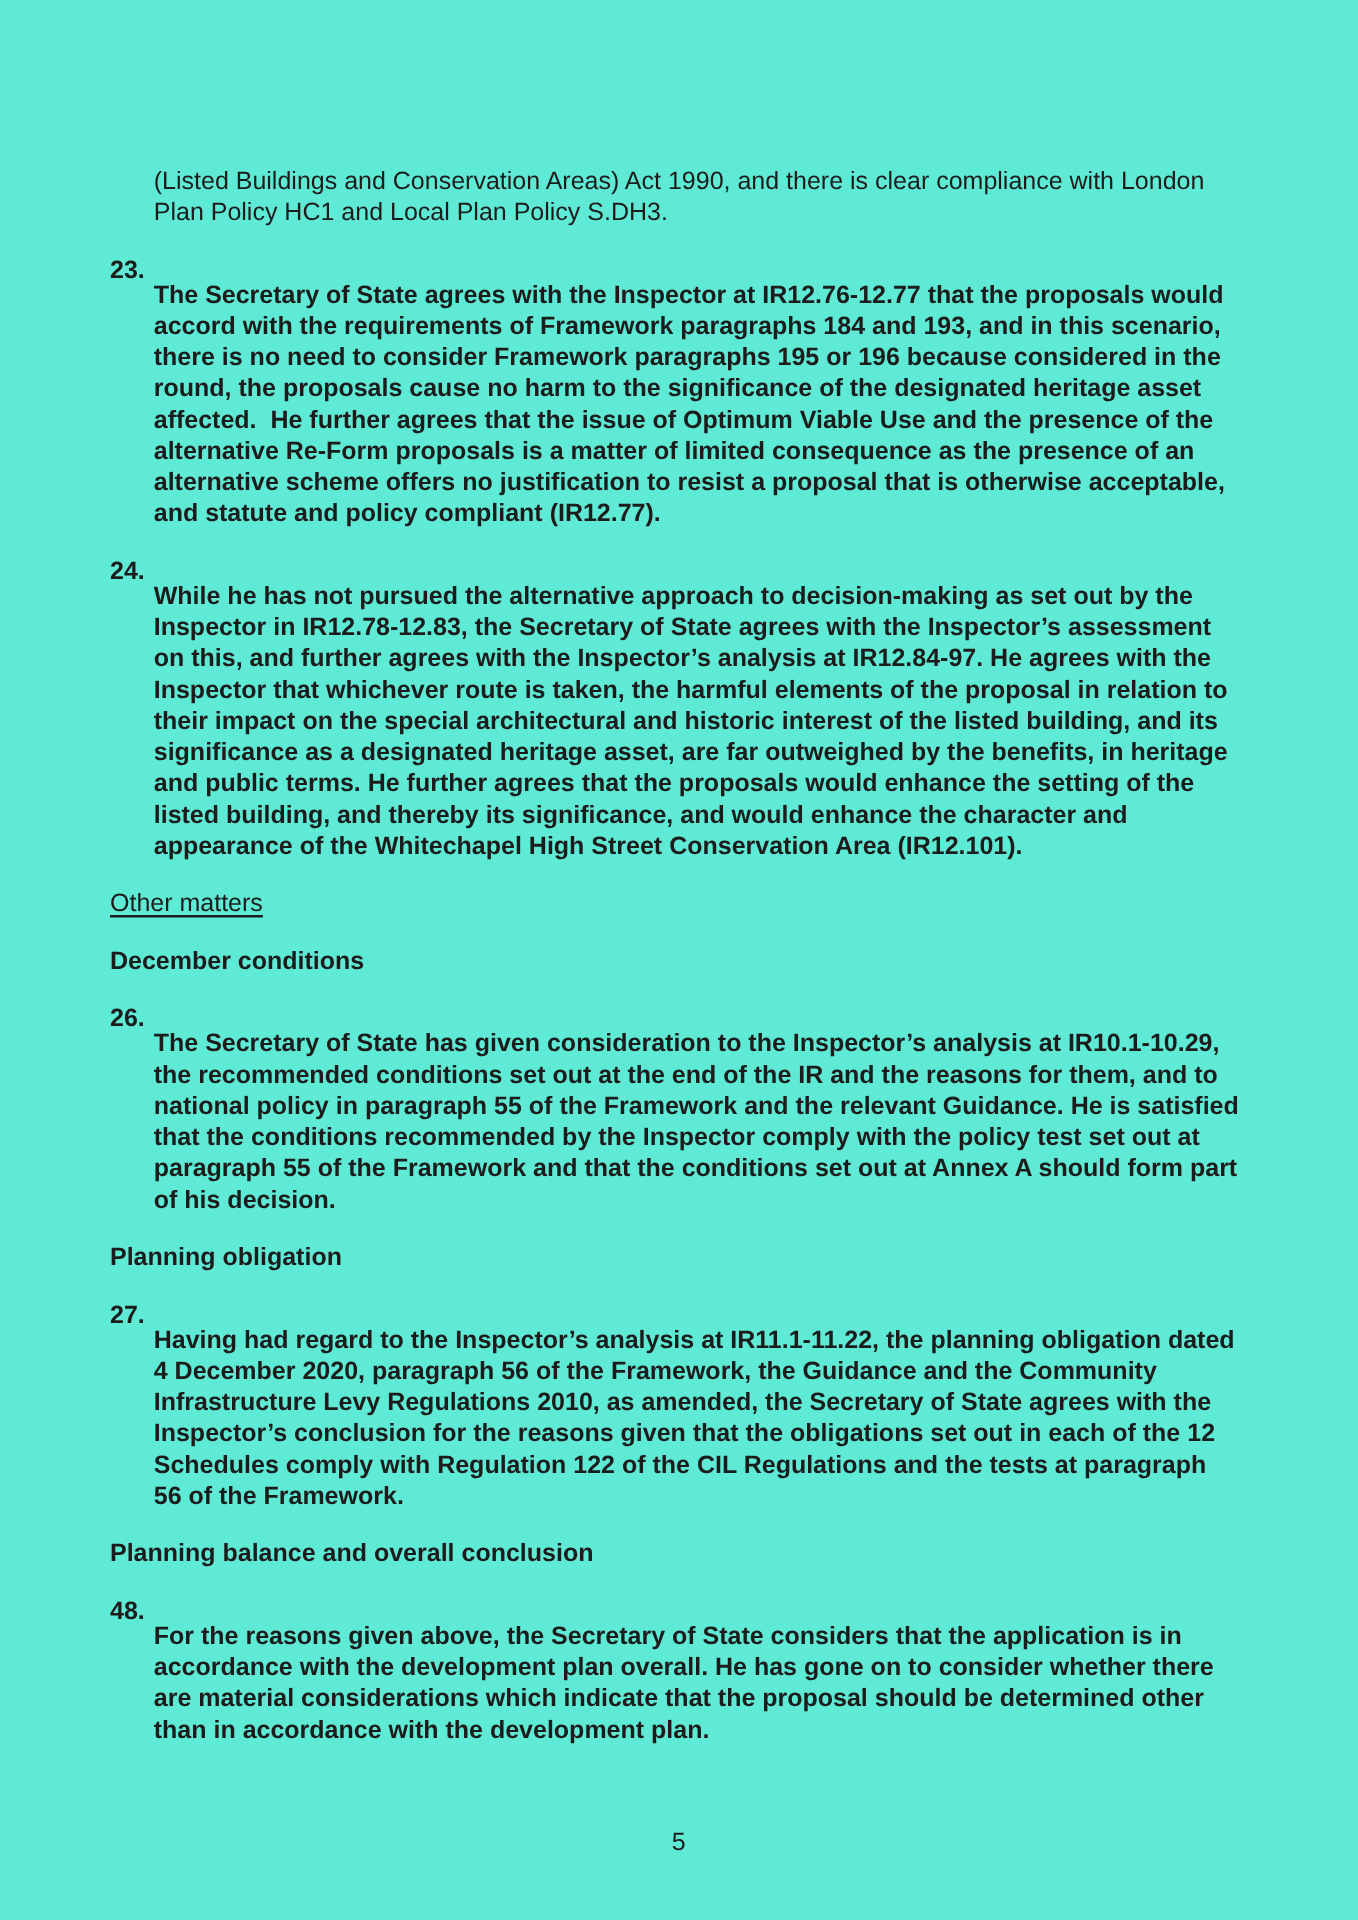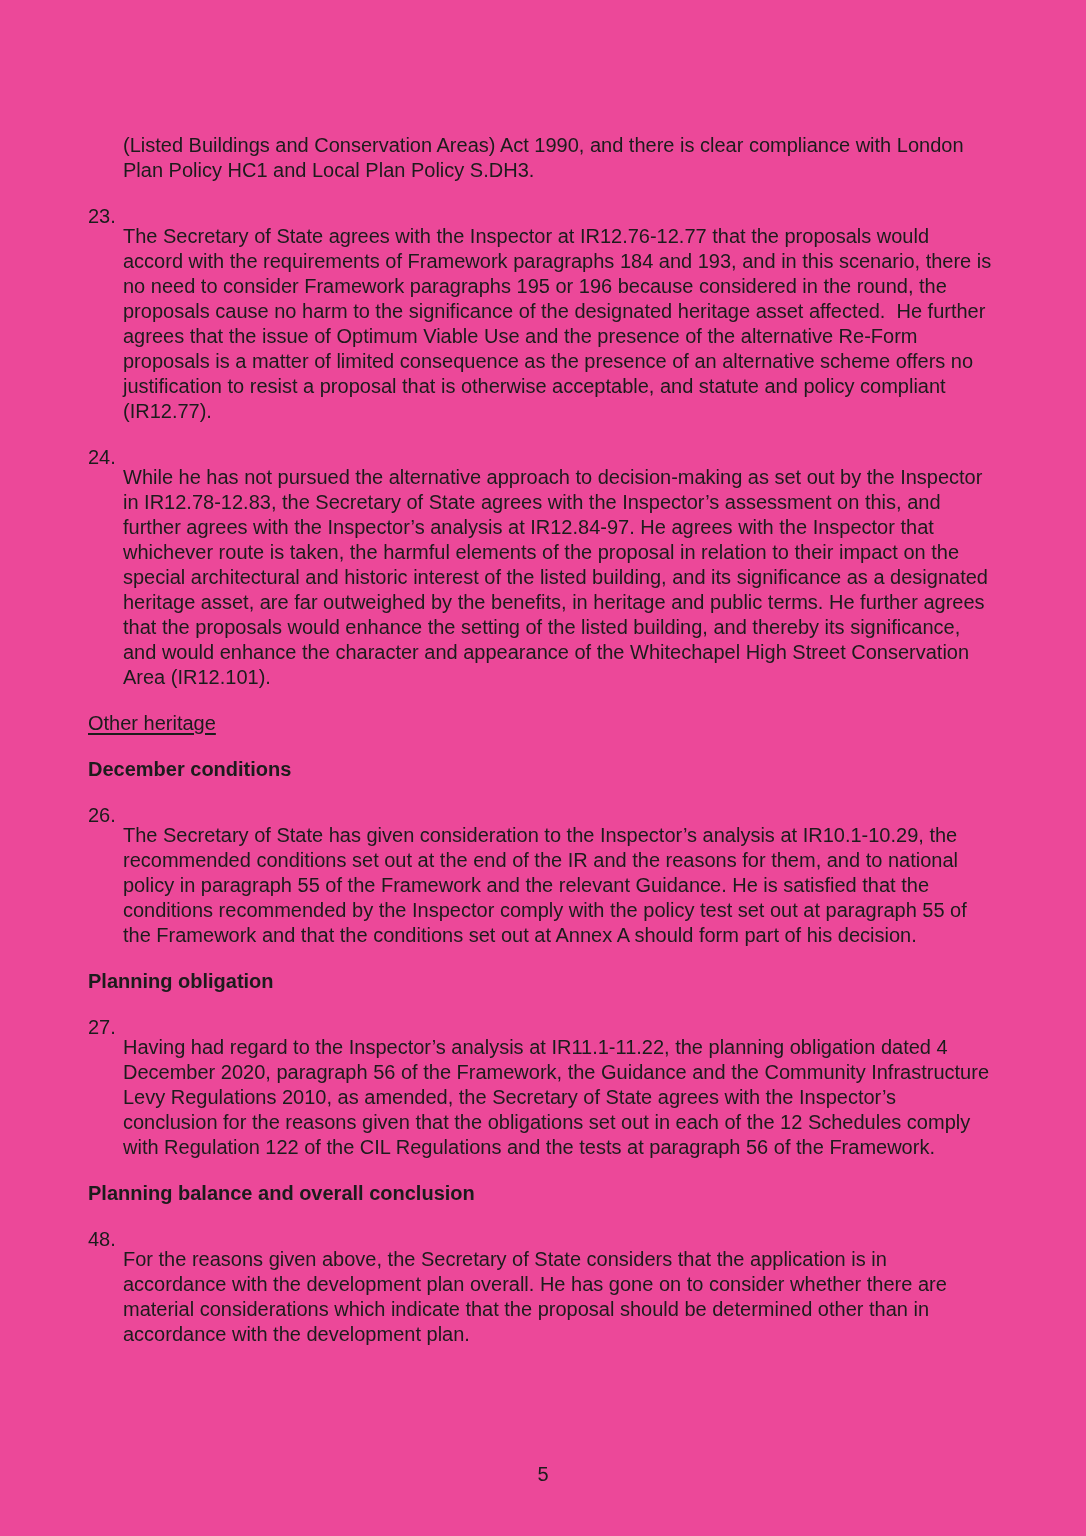--- a/index.html
+++ b/index.html
@@ -11,40 +11,41 @@
     width: 1086px;
     height: 1536px;
     position: relative;
     font-family: "Liberation Sans", "DejaVu Sans", sans-serif;
     color: #1c1c1c;
     -webkit-font-smoothing: antialiased;
   }
   .page {
     position: absolute;
     inset: 0;
-    background: #ec4899;
+    background: #5eead4;
     overflow: hidden;
   }
   .doc-content {
     position: absolute;
     top: 133px;
     left: 88px;
     right: 94px;
     font-size: 20px;
     line-height: 25px;
   }
   .para {
     margin: 0 0 21px 0;
   }
   .cont {
     margin-left: 35px;
   }
   .numbered {
     display: flex;
     align-items: flex-start;
+    font-weight: bold;
   }
   .numbered .num {
     flex: 0 0 35px;
     width: 35px;
   }
   .numbered .txt {
     flex: 1 1 auto;
     margin-top: 20px;
   }
   h2 {
@@ -80,21 +81,21 @@
     <div class="para numbered">
       <span class="num">23.</span>
       <span class="txt">The Secretary of State agrees with the Inspector at IR12.76-12.77 that the proposals would accord with the requirements of Framework paragraphs 184 and 193, and in this scenario, there is no need to consider Framework paragraphs 195 or 196 because considered in the round, the proposals cause no harm to the significance of the designated heritage asset affected.&nbsp; He further agrees that the issue of Optimum Viable Use and the presence of the alternative Re-Form proposals is a matter of limited consequence as the presence of an alternative scheme offers no justification to resist a proposal that is otherwise acceptable, and statute and policy compliant (IR12.77).</span>
     </div>
 
     <div class="para numbered">
       <span class="num">24.</span>
       <span class="txt">While he has not pursued the alternative approach to decision-making as set out by the Inspector in IR12.78-12.83, the Secretary of State agrees with the Inspector’s assessment on this, and further agrees with the Inspector’s analysis at IR12.84-97. He agrees with the Inspector that whichever route is taken, the harmful elements of the proposal in relation to their impact on the special architectural and historic interest of the listed building, and its significance as a designated heritage asset, are far outweighed by the benefits, in heritage and public terms. He further agrees that the proposals would enhance the setting of the listed building, and thereby its significance, and would enhance the character and appearance of the Whitechapel High Street Conservation Area (IR12.101).</span>
     </div>
 
-    <h2 class="plain-underline">Other heritage</h2>
+    <h2 class="plain-underline">Other matters</h2>
 
 
     <h2>December conditions</h2>
 
     <div class="para numbered">
       <span class="num">26.</span>
       <span class="txt">The Secretary of State has given consideration to the Inspector’s analysis at IR10.1-10.29, the recommended conditions set out at the end of the IR and the reasons for them, and to national policy in paragraph 55 of the Framework and the relevant Guidance. He is satisfied that the conditions recommended by the Inspector comply with the policy test set out at paragraph 55 of the Framework and that the conditions set out at Annex A should form part of his decision.</span>
     </div>
 
     <h2>Planning obligation</h2>

